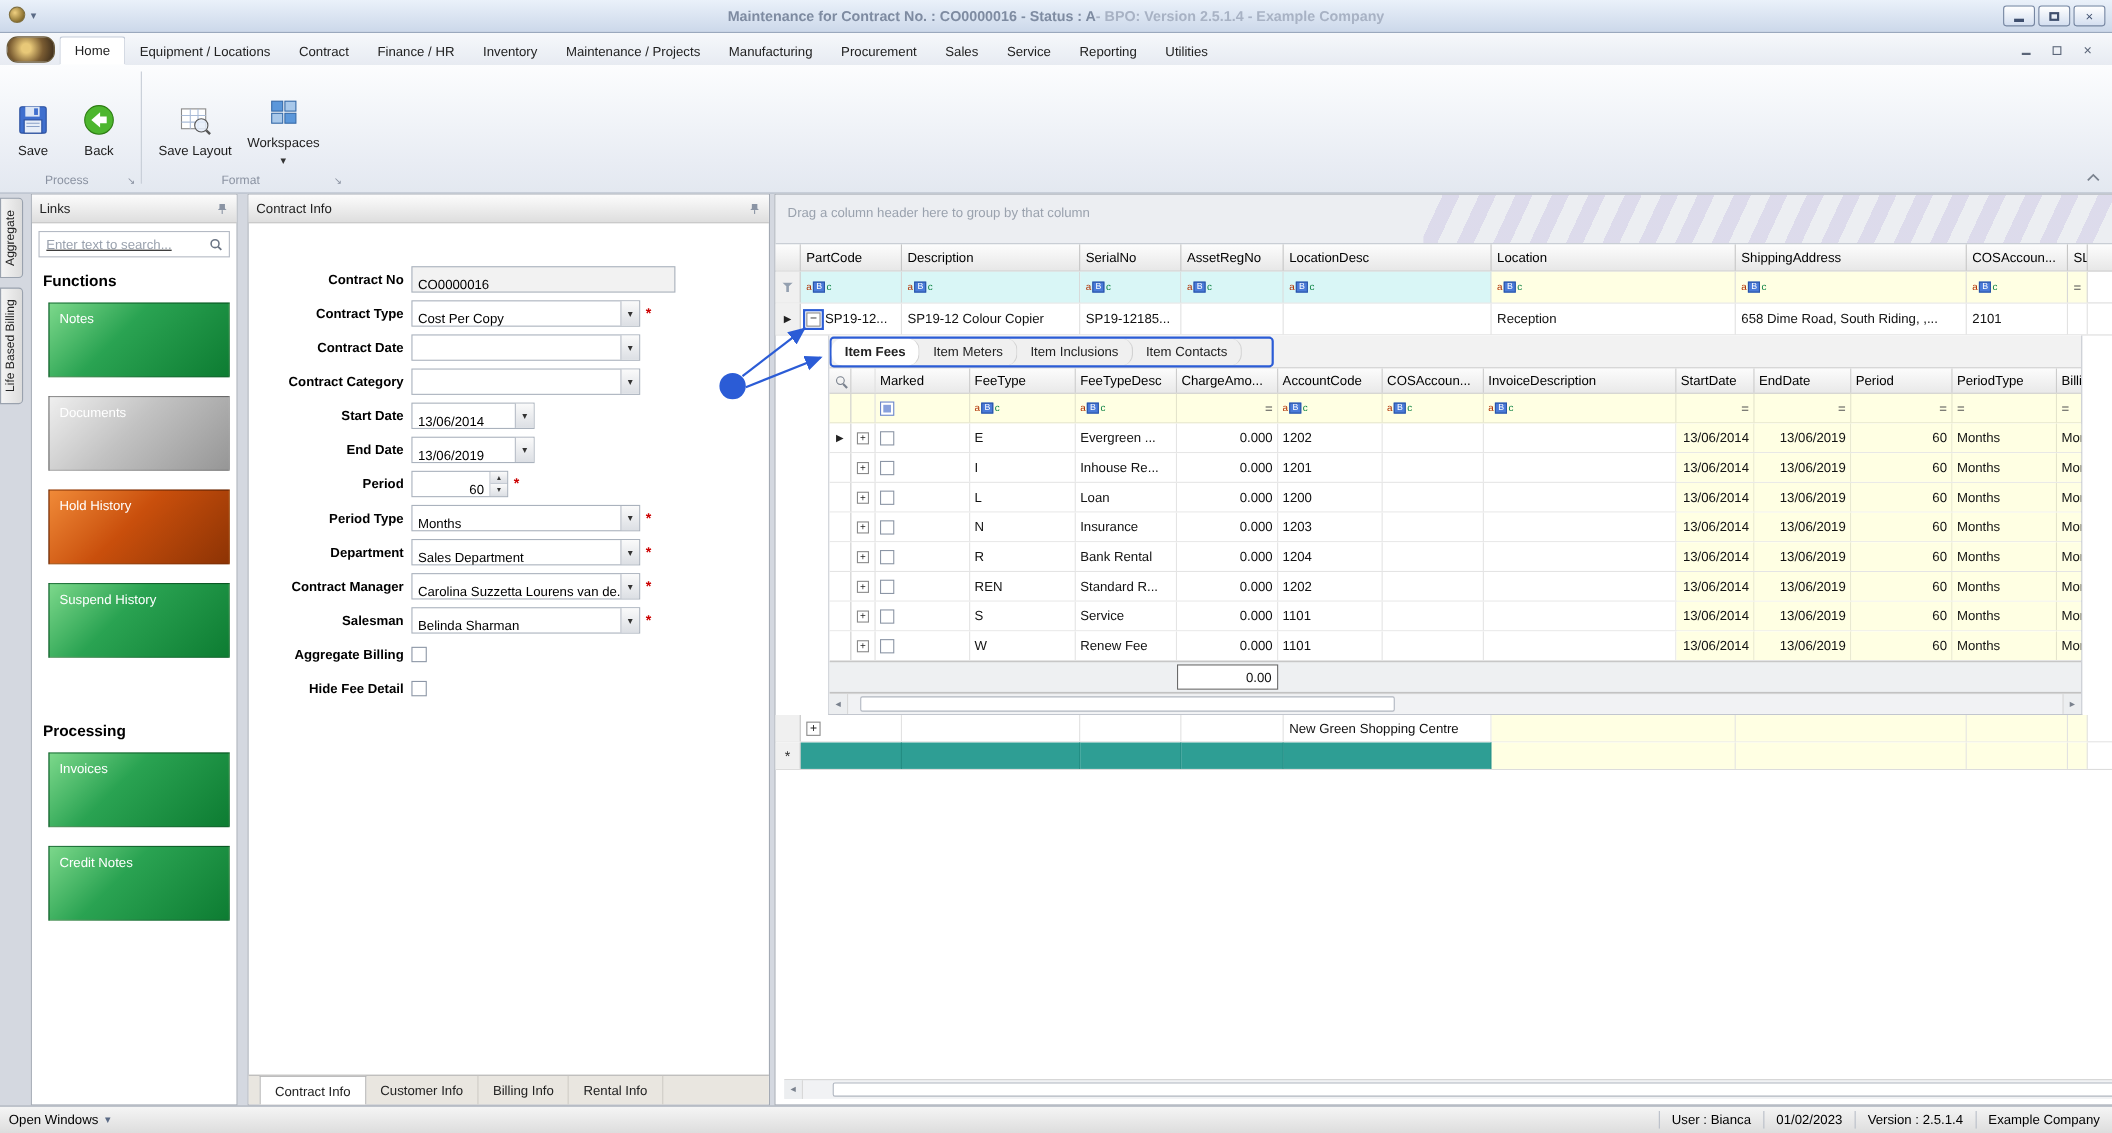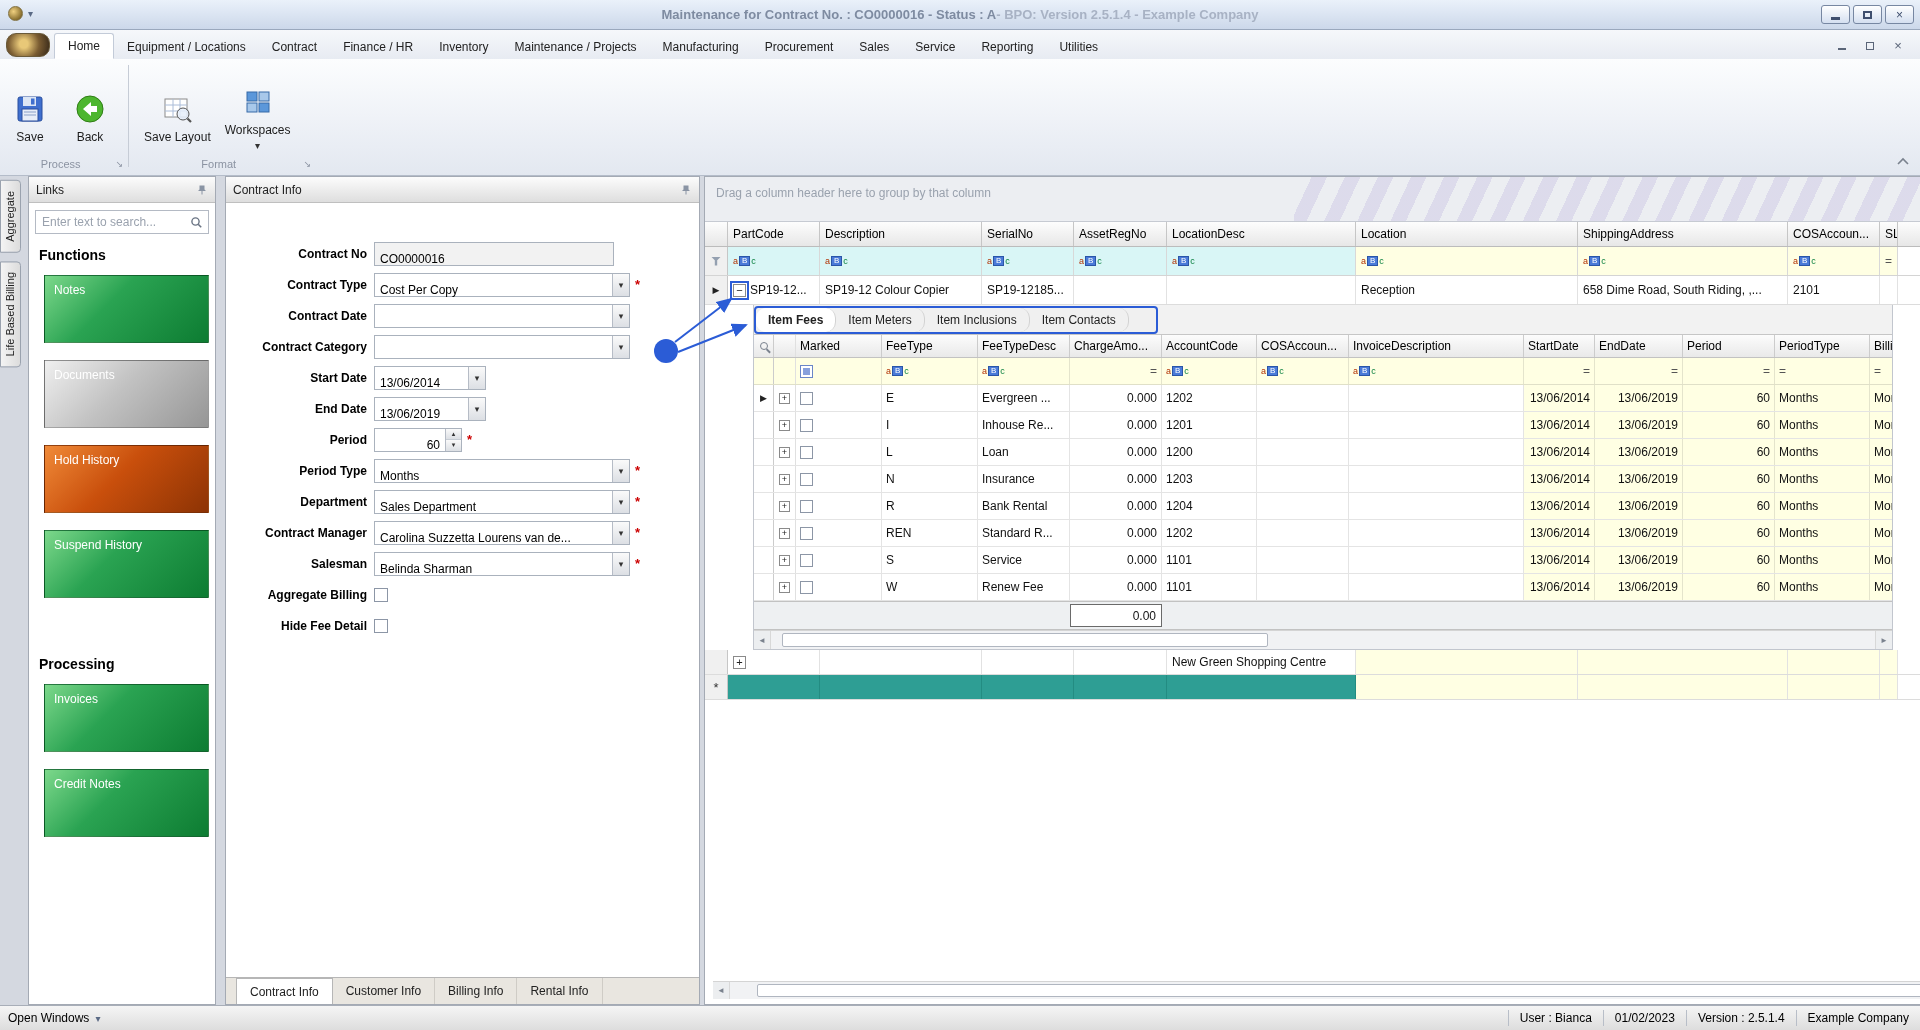--- a/index.html
+++ b/index.html
@@ -54,37 +54,37 @@
   .vtab-r { writing-mode:vertical-rl; background:linear-gradient(90deg,#f4f4f4,#dcdcdc); border:1px solid #9aa2ae; padding:10px 3px; font-size:11px; color:#222; border-radius:0 4px 4px 0; }
 
   .panel { position:absolute; top:0; bottom:0; background:#fff; border:1px solid #a4aab4; }
   .links-panel { left:28px; width:188px; }
   .contract-panel { left:225px; width:475px; }
   .grid-panel { left:704px; width:1404px; overflow:hidden; }
   .panel-hdr { height:26px; background:linear-gradient(#fcfcfc,#dedede); border-bottom:1px solid #bfbfbf; display:flex; align-items:center; padding:0 7px; color:#222; }
   .panel-hdr .ph-title { flex:1; }
 
   
-  .searchbox { display:flex; align-items:center; margin:7px 6px 2px; height:24px; border:1px solid #b4bac4; background:#fff; padding-right:5px; }
+  .searchbox { display:flex; align-items:center; margin:7px 6px 2px; height:24px; border:1px solid #b4bac4; background:#fff; padding-right:5px;text-decoration:underline; }
   .searchbox input { flex:1; min-width:0; border:0; outline:0; padding:0 6px; font:inherit; font-size:12px; color:#333; background:transparent; }
   .searchbox input::placeholder { color:#9aa2ae; }
   .links-h { font-size:14px; font-weight:bold; margin:13px 0 12px 10px; color:#000; }
   .links-h.processing { margin-top:58px; }
   .linkbtn { width:165px; height:68px; margin:0 0 17px 15px; padding:7px 9px; color:#fff; font-size:12px; border:1px solid rgba(0,0,0,.3); }
   .linkbtn.green { background:linear-gradient(135deg,#7cd88b 0%,#2aa352 40%,#0d7c32 100%); }
   .linkbtn.silver { background:linear-gradient(135deg,#efefef 0%,#c2c2c2 45%,#969696 100%); }
   .linkbtn.orange { background:linear-gradient(135deg,#f08a38 0%,#c94f0c 45%,#8d3304 100%); }
 
   
   .cform { padding-top:38px; }
   .frow { display:flex; align-items:center; height:25px; margin-bottom:6px; }
   .flabel { width:148px; text-align:right; font-weight:bold; padding-right:7px; white-space:nowrap; color:#000; }
   .fctl { display:flex; align-items:stretch; height:24px; border:1px solid #aab2bd; background:#fff; }
   .ctl-textbox { width:240px; background:#f2f2f2; }
-  .ctl-dropdown { width:256px; }
+  .ctl-dropdown { width:208px; }
   .ctl-datedropdown { width:112px; }
   .ctl-spinner { width:88px; }
   .ctl-checkbox { width:14px; height:14px; border:1px solid #8c96a6; background:#fff; align-self:center; }
   .fval { flex:1; display:flex; align-items:center; padding:16px 5px; white-space:nowrap; overflow:hidden; color:#000; }
   .fval.num { justify-content:flex-end; }
   .ddbtn { width:17px; flex:none; border-left:1px solid #b6bcc6; background:linear-gradient(#fafafa,#dcdfe4); display:flex; align-items:center; justify-content:center; font-size:9px; color:#333; }
   .spinbtns { width:16px; flex:none; display:flex; flex-direction:column; border-left:1px solid #b6bcc6; }
   .spin { flex:1; display:flex; align-items:center; justify-content:center; font-size:7px; background:linear-gradient(#fafafa,#dcdfe4); color:#333; }
   .spin + .spin { border-top:1px solid #c6ccd4; }
   .req { color:var(--red); font-weight:bold; margin-left:5px; font-size:13px; }

